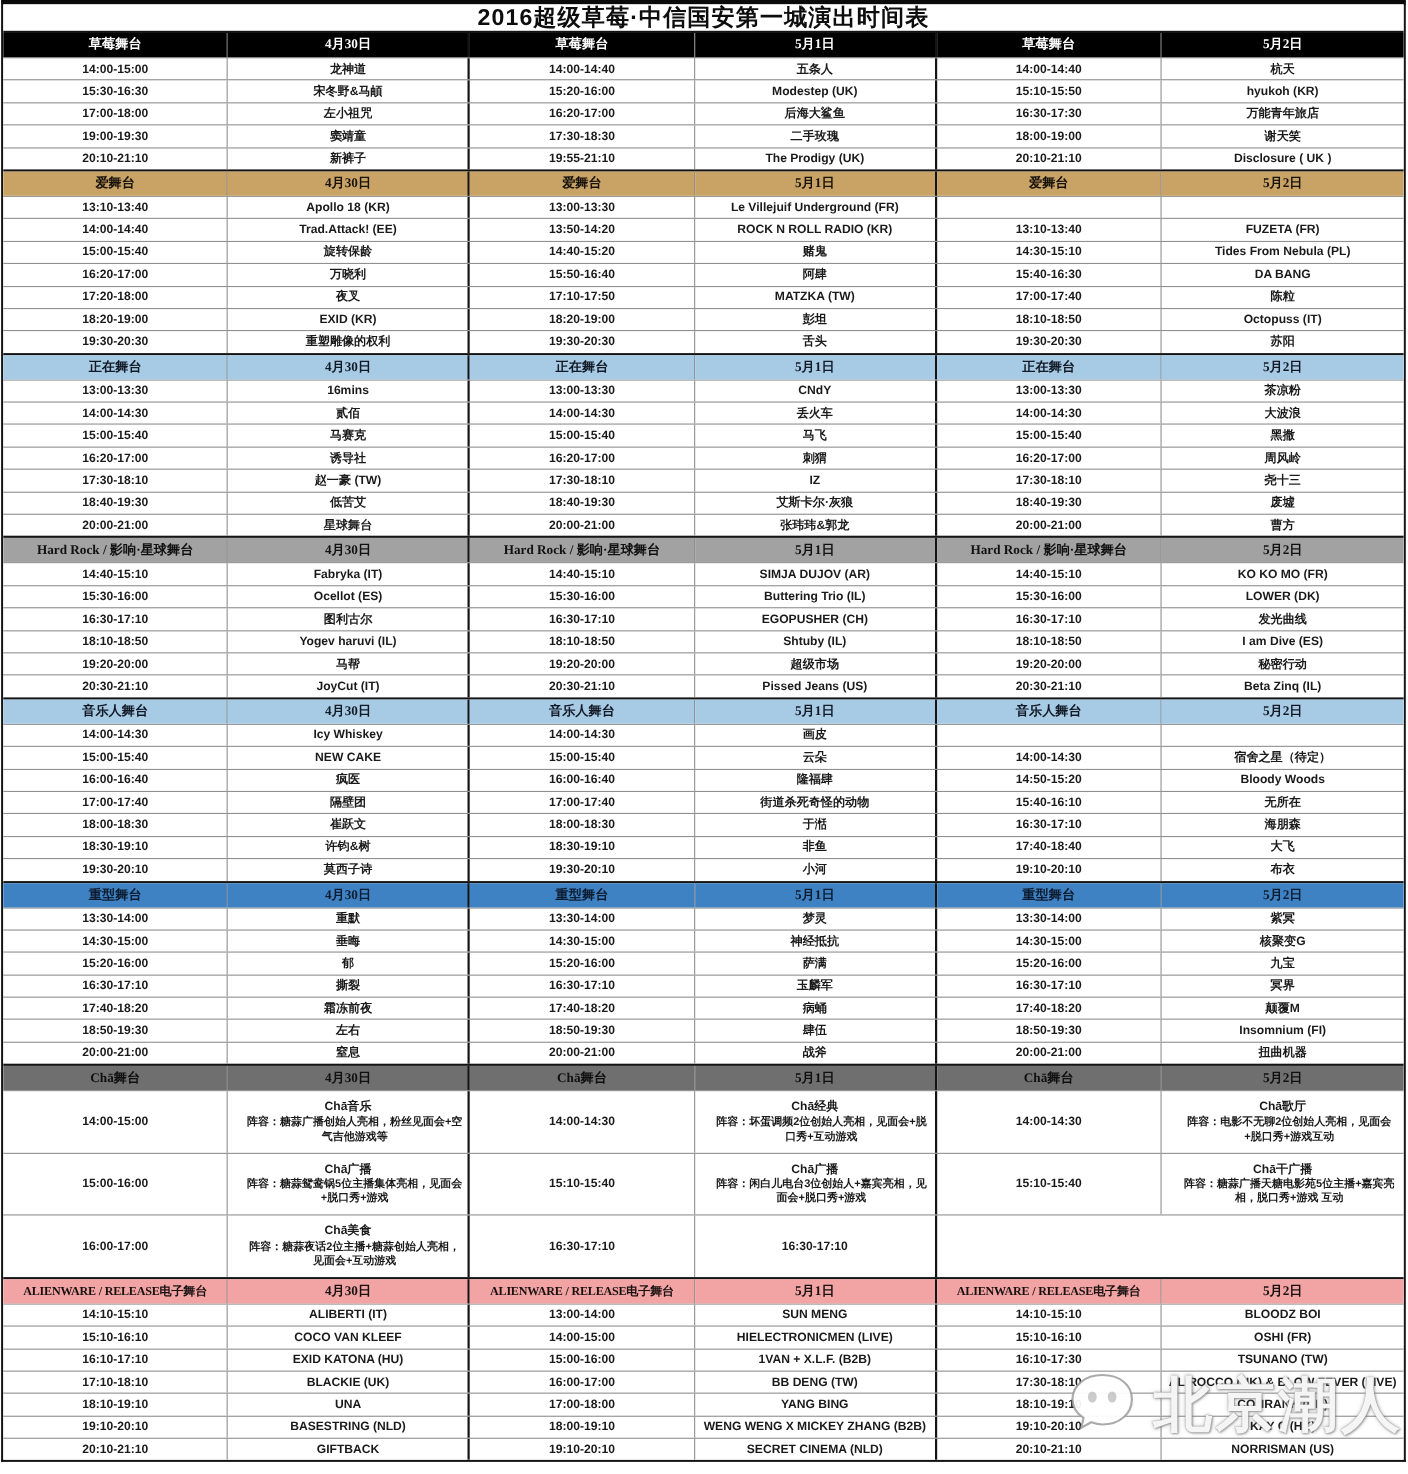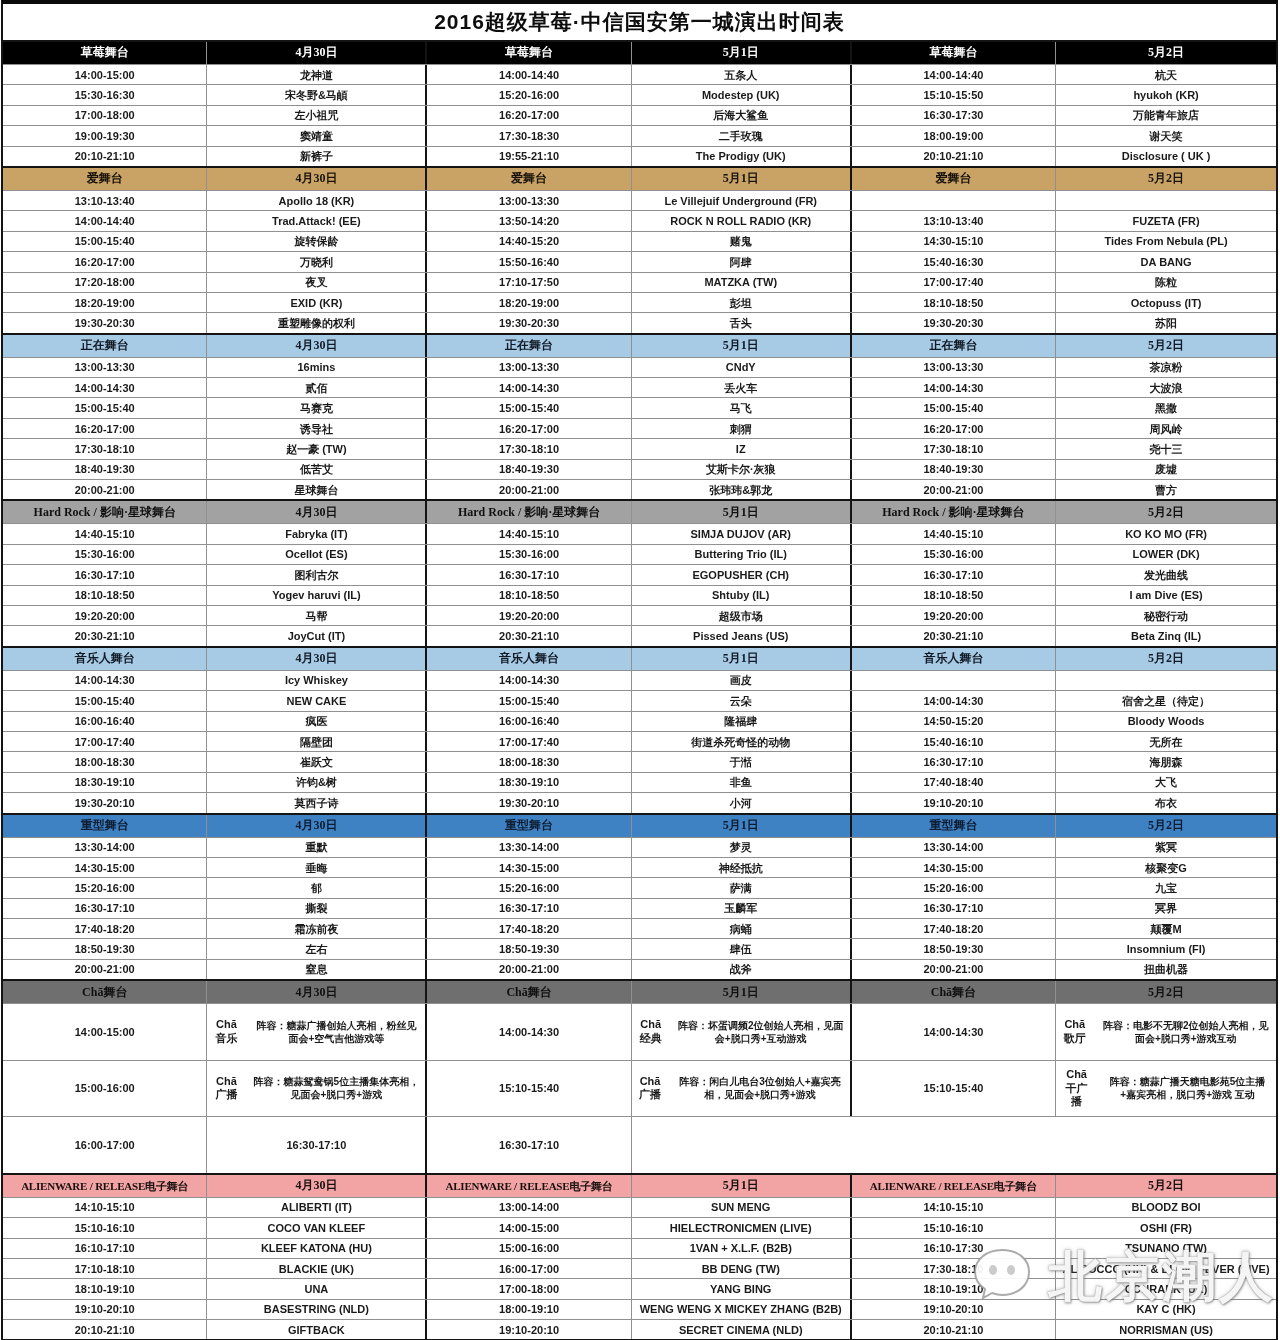--- a/index.html
+++ b/index.html
@@ -6,40 +6,40 @@
   body{
     width:1280px;height:1340px;background:#ffffff;position:relative;
     font-family:"Liberation Sans","DejaVu Sans",sans-serif;
   }
   .wrap{
     position:absolute;left:1px;top:0;width:1277px;
     border:2px solid #141414;border-top:4px solid #0a0a0a;
     box-sizing:border-box;background:#fdfdfd;
   }
   .title{
-    height:36px;display:flex;align-items:center;justify-content:center;
+    height:24px;display:flex;align-items:center;justify-content:center;
     font-size:21px;font-weight:bold;color:#0d0d0d;letter-spacing:1px;
     background:#ffffff;
   }
   .r{display:flex;height:19.4px;border-top:1px solid #909090;background:#fff;}
   .r > .cell{
     box-sizing:border-box;display:flex;align-items:center;justify-content:center;
     text-align:center;font-weight:bold;font-size:11px;color:#1a1a1a;
     border-right:1px solid #909090;overflow:hidden;line-height:1.1;
     white-space:nowrap;padding:0 2px;
   }
   .r > .cell:nth-child(odd){width:16.06%;}
   .r > .cell:nth-child(even){width:17.275%;}
   .r > .cell:nth-child(2), .r > .cell:nth-child(4){border-right:2px solid #141414;}
   .r > .cell:nth-child(6){border-right:none;}
   .hr{height:22px;border-top:2px solid #141414;font-family:Liberation Serif, serif;}
   .hr > .cell{font-size:12px;}
   .hr.small > .cell.stage{font-size:11px;letter-spacing:-0.2px;}
   .tall{height:55.5px;}
-  .cell.cha{flex-direction:row;justify-content:center;white-space:normal;padding:1px 5px;}
+  .cell.cha{flex-direction:column;justify-content:center;white-space:normal;padding:1px 5px;}
   .cha-t{font-size:11px;font-weight:bold;line-height:1.25;}
   .cha-d{font-size:10px;font-weight:bold;line-height:1.3;margin-left:12px;}
   .wm{
     position:absolute;right:4px;bottom:26px;display:flex;align-items:center;gap:4px;
     z-index:5;pointer-events:none;
   }
   .wm .wm-text{
     font-size:54px;font-weight:bold;letter-spacing:3px;
     color:rgba(255,255,255,0.92);
     text-shadow:0 0 1px rgba(120,120,120,0.95),0 0 4px rgba(140,140,140,0.55),1px 1px 2px rgba(110,110,110,0.6);
@@ -448,20 +448,24 @@
         <div class="cha-d">阵容：闲白儿电台3位创始人+嘉宾亮相，见面会+脱口秀+游戏</div>
       </div>
       <div class="cell time">15:10-15:40</div>
       <div class="cell artist cha">
         <div class="cha-t">Chā干广播</div>
         <div class="cha-d">阵容：糖蒜广播天糖电影苑5位主播+嘉宾亮相，脱口秀+游戏 互动</div>
       </div>
     </div>
     <div class="r tall">
       <div class="cell time">16:00-17:00</div>
+      <div class="cell artist cha">
+        <div class="cha-t">Chā美食</div>
+        <div class="cha-d">阵容：糖蒜夜话2位主播+糖蒜创始人亮相，见面会+互动游戏</div>
+      </div>
       <div class="cell time">16:30-17:10</div>
       <div class="cell time">16:30-17:10</div>
     </div>
     <div class="r hr small">
       <div class="cell stage" style="background: rgb(242, 163, 163); color: rgb(25, 16, 16);">ALIENWARE / RELEASE电子舞台</div>
       <div class="cell date" style="background: rgb(242, 163, 163); color: rgb(25, 16, 16);">4月30日</div>
       <div class="cell stage" style="background: rgb(242, 163, 163); color: rgb(25, 16, 16);">ALIENWARE / RELEASE电子舞台</div>
       <div class="cell date" style="background: rgb(242, 163, 163); color: rgb(25, 16, 16);">5月1日</div>
       <div class="cell stage" style="background: rgb(242, 163, 163); color: rgb(25, 16, 16);">ALIENWARE / RELEASE电子舞台</div>
       <div class="cell date" style="background: rgb(242, 163, 163); color: rgb(25, 16, 16);">5月2日</div>
@@ -477,21 +481,21 @@
     <div class="r">
       <div class="cell time">15:10-16:10</div>
       <div class="cell artist">COCO VAN KLEEF</div>
       <div class="cell time">14:00-15:00</div>
       <div class="cell artist">HIELECTRONICMEN (LIVE)</div>
       <div class="cell time">15:10-16:10</div>
       <div class="cell artist">OSHI (FR)</div>
     </div>
     <div class="r">
       <div class="cell time">16:10-17:10</div>
-      <div class="cell artist">KLEEF KATONA (HU)</div>
+      <div class="cell artist">EXID KATONA (HU)</div>
       <div class="cell time">15:00-16:00</div>
       <div class="cell artist">1VAN + X.L.F. (B2B)</div>
       <div class="cell time">16:10-17:30</div>
       <div class="cell artist">TSUNANO (TW)</div>
     </div>
     <div class="r">
       <div class="cell time">17:10-18:10</div>
       <div class="cell artist">BLACKIE (UK)</div>
       <div class="cell time">16:00-17:00</div>
       <div class="cell artist">BB DENG (TW)</div>

